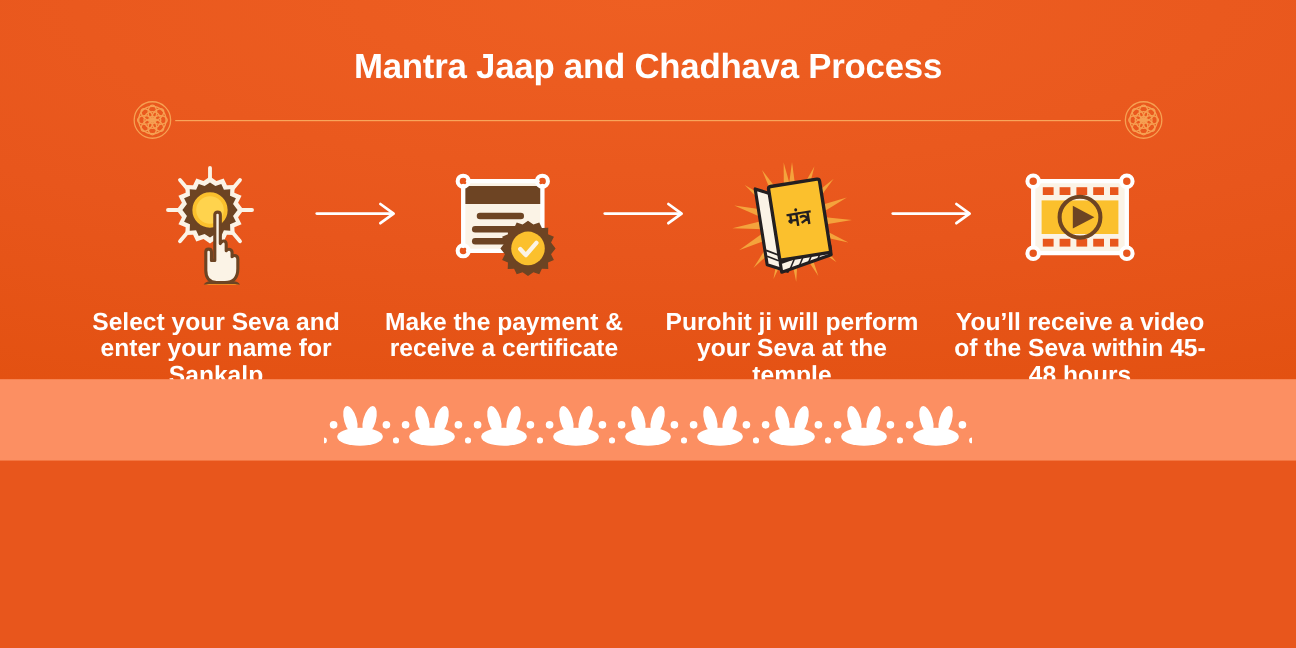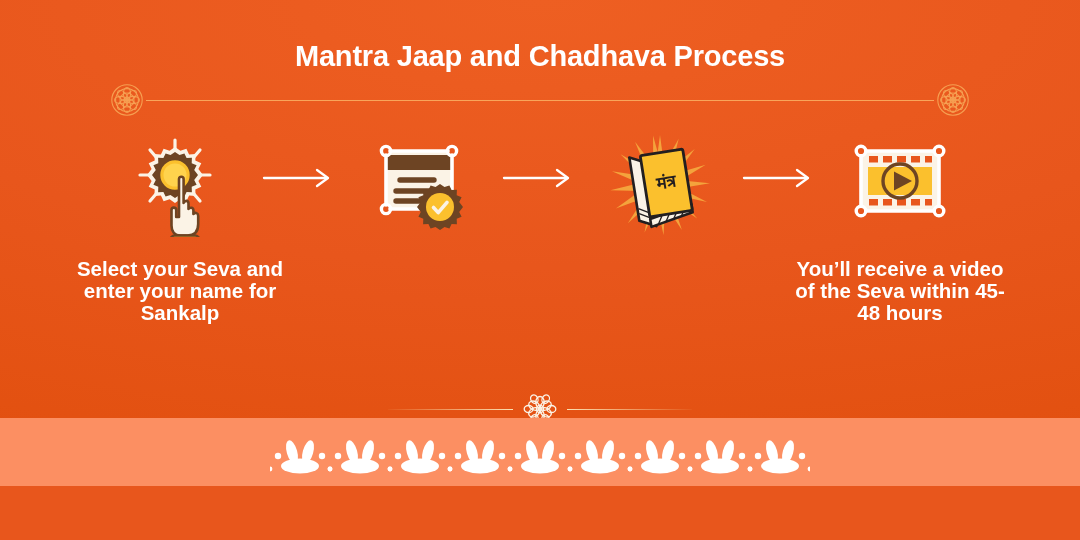--- a/index.html
+++ b/index.html
@@ -11,21 +11,21 @@
   }
 
   body {
     font-family: "Liberation Sans", sans-serif;
     background: #E8561C;
   }
 
   #page {
     position: relative;
     width: 1080px;
-    height: 486px;
+    height: 384px;
     background:
       radial-gradient(120% 100% at 50% 0%, #EE5F22 0%, #E8561C 55%, #E2500F 100%);
     overflow: hidden;
   }
 
   
   .title {
     position: absolute;
     top: 40px;
     left: 0;
@@ -291,20 +291,21 @@
               L21.6,-9.7 L19.2,-4.9 L23,0 L19.2,4.9 L21.6,9.7 L16.7,11.8
               L16.9,17.2 L11.6,16.9 L9.4,21.6 L4.5,19.9 L0,23 L-4.5,19.9
               L-9.4,21.6 L-11.6,16.9 L-16.9,17.2 L-16.7,11.8 L-21.6,9.7
               L-19.2,4.9 L-23,0 L-19.2,-4.9 L-21.6,-9.7 L-16.7,-11.8
               L-16.9,-17.2 L-11.6,-16.9 L-9.4,-21.6 L-4.5,-19.9 Z"></path>
             <circle r="14" fill="#FBC02D"></circle>
             <polyline points="-6.5,0.5 -1.8,5.6 7,-4.6" fill="none" stroke="#FBF3E6" stroke-width="3.6" stroke-linecap="round" stroke-linejoin="round"></polyline>
           </g>
         </svg>
       </div>
+      <div class="step-caption">Make the payment &amp; receive a certificate</div>
     </div>
 
     <div class="arrow">
       <svg width="76" height="20" viewBox="0 0 76 20">
         <line x1="2" y1="10" x2="64" y2="10" stroke="#FFFFFF" stroke-width="2.3" stroke-linecap="round"></line>
         <polyline points="55,2 66,10 55,18" fill="none" stroke="#FFFFFF" stroke-width="2.3" stroke-linecap="round" stroke-linejoin="round"></polyline>
       </svg>
     </div>
 
     <div class="step">
@@ -347,20 +348,21 @@
               <line x1="56" y1="91.5" x2="61" y2="83.5"></line>
               <line x1="64" y1="90" x2="69" y2="82"></line>
               <line x1="72" y1="88.5" x2="77" y2="80.5"></line>
             </g>
 
             <rect x="41" y="22" width="43" height="62" rx="2" fill="#FBC02D" stroke="#231F20" stroke-width="2.8"></rect>
             <text x="62.5" y="53" text-anchor="middle" dominant-baseline="middle" font-family="'DejaVu Sans', sans-serif" font-size="17" font-weight="bold" fill="#231F20">मंत्र</text>
           </g>
         </svg>
       </div>
+      <div class="step-caption">Purohit ji will perform your Seva at the temple</div>
     </div>
 
     <div class="arrow">
       <svg width="76" height="20" viewBox="0 0 76 20">
         <line x1="2" y1="10" x2="64" y2="10" stroke="#FFFFFF" stroke-width="2.3" stroke-linecap="round"></line>
         <polyline points="55,2 66,10 55,18" fill="none" stroke="#FFFFFF" stroke-width="2.3" stroke-linecap="round" stroke-linejoin="round"></polyline>
       </svg>
     </div>
 
     <div class="step">

